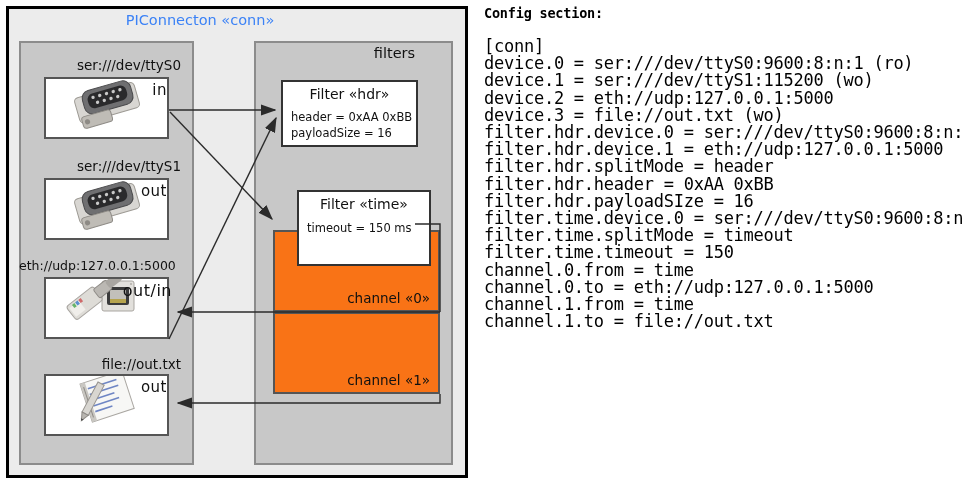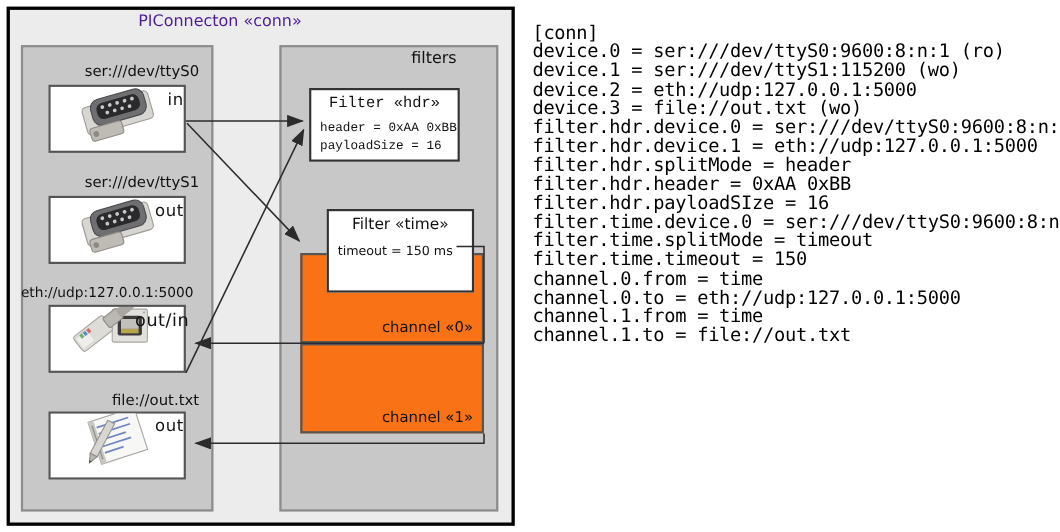--- a/index.html
+++ b/index.html
@@ -5,39 +5,39 @@
   html,body{margin:0;padding:0;background:#fff;}
   body{width:964px;height:484px;position:relative;overflow:hidden;
        font-family:"DejaVu Sans","Liberation Sans",sans-serif;}
 
   .abs{position:absolute;}
 
   
   #outer-frame{left:6px;top:6px;width:462px;height:472px;
       background:#ececec;border:3px solid #000;box-sizing:border-box;}
   #component-title{left:6px;top:12px;width:388px;text-align:center;
-      font-size:14.5px;color:#4c1d95;}
+      font-size:14.5px;color:#3b82f6;}
 
   
   .panel{background:#c8c8c8;border:2px solid #8c8c8c;box-sizing:border-box;}
   #devices-panel{left:19px;top:41px;width:175px;height:424px;}
   #filters-panel{left:254px;top:41px;width:199px;height:424px;}
   #filters-title{left:254px;top:45px;width:199px;text-align:center;
       font-size:14.5px;color:#111;margin-left:41px;}
 
   
   .dev-label{font-size:13.5px;color:#111;text-align:right;width:150px;left:31px;}
   .dev-box{left:44px;width:125px;height:62px;background:#fff;
       border:2px solid #555;box-sizing:border-box;}
   .dev-io{position:absolute;left:0;top:2px;width:100%;text-align:right;
       font-size:15px;color:#111;letter-spacing:.5px;}
 
   
   .filter-box{background:#fff;border:2px solid #333;box-sizing:border-box;}
-  #filter-hdr-box{left:281px;top:80px;width:137px;height:67px;font-family:Liberation Mono, monospace;}
+  #filter-hdr-box{left:281px;top:80px;width:137px;height:67px;}
   #filter-time-box{left:297px;top:190px;width:134px;height:76px;}
   .filter-title{position:absolute;left:0;top:4px;width:100%;text-align:center;
       font-size:14px;color:#111;}
   .filter-prop{position:absolute;left:8px;font-size:11.5px;color:#111;
       white-space:nowrap;}
 
   
   .chan-box{background:#f97316;border:2px solid #555;box-sizing:border-box;}
   #channel0-box{left:273px;top:230px;width:167px;height:82px;}
   #channel1-box{left:273px;top:312px;width:167px;height:82px;}
@@ -200,20 +200,21 @@
     <path d="M169,339 L276,118" marker-end="url(#ah)"></path>
 
     <path d="M415,224 L440,224 L440,312"></path>
     <path d="M440,312 L178,312" marker-end="url(#ah)"></path>
 
     <path d="M440,394 L440,403 L178,403" marker-end="url(#ah)"></path>
   </g>
 </svg>
 
 <div class="abs" id="config-pane">
+  <div id="config-heading">Config section:</div>
   <div id="config-lines">[conn]
 device.0 = ser:///dev/ttyS0:9600:8:n:1 (ro)
 device.1 = ser:///dev/ttyS1:115200 (wo)
 device.2 = eth://udp:127.0.0.1:5000
 device.3 = file://out.txt (wo)
 filter.hdr.device.0 = ser:///dev/ttyS0:9600:8:n:1
 filter.hdr.device.1 = eth://udp:127.0.0.1:5000
 filter.hdr.splitMode = header
 filter.hdr.header = 0xAA 0xBB
 filter.hdr.payloadSIze = 16

